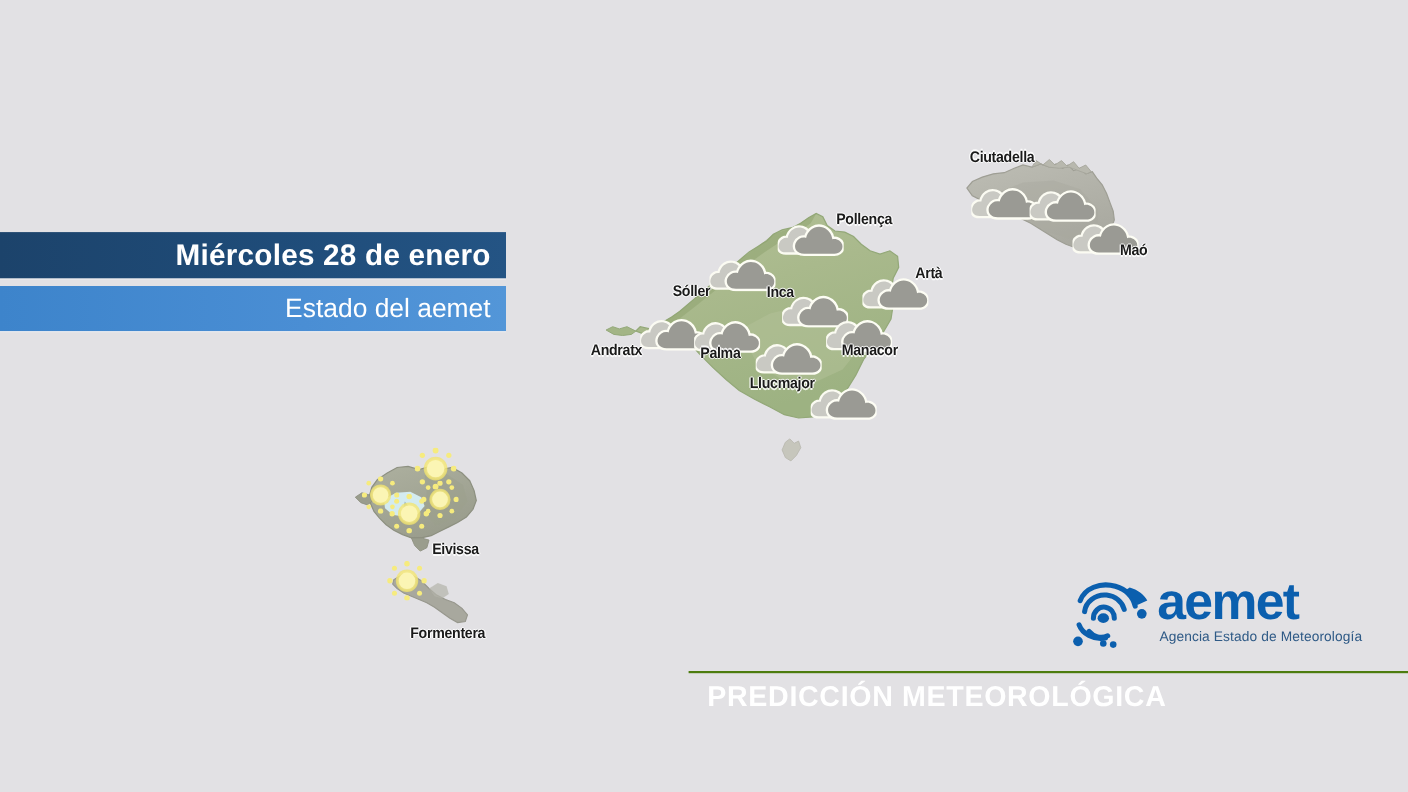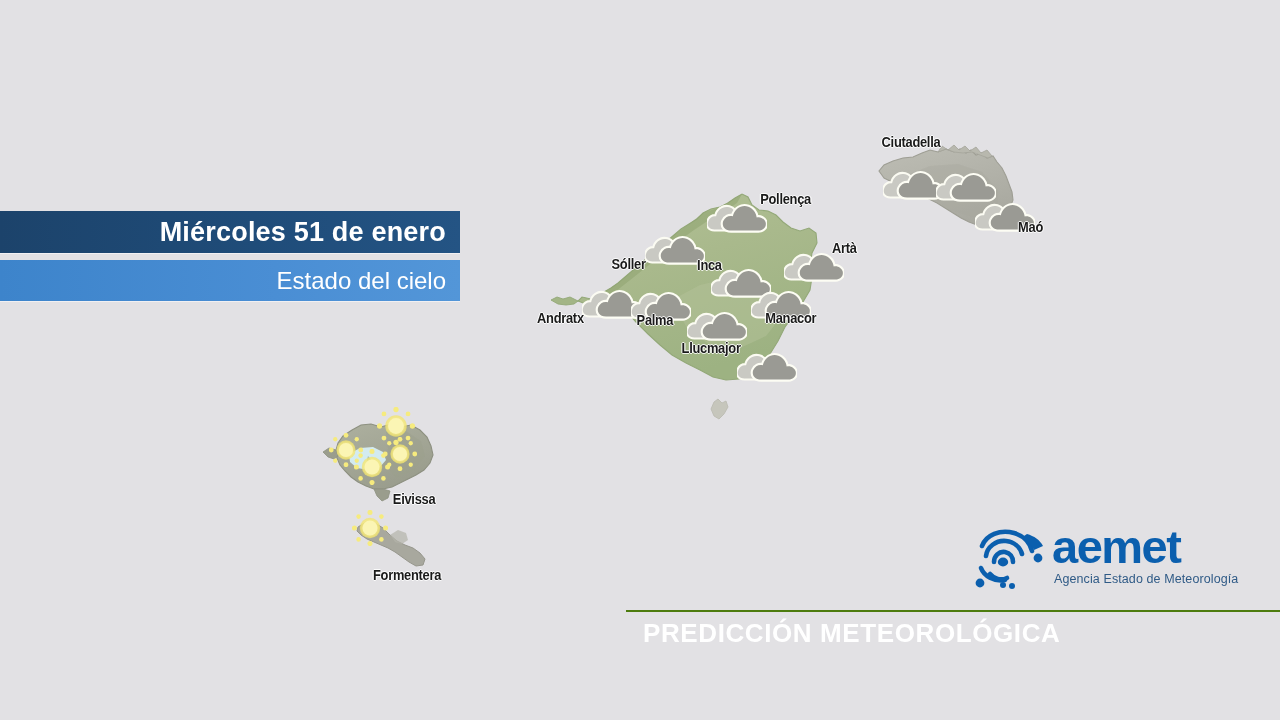--- a/index.html
+++ b/index.html
@@ -293,25 +293,25 @@
     <span class="city" style="left:679px; top:340px;">Llucmajor</span>
 
     <span class="city" style="left:879px; top:134px;">Ciutadella</span>
     <span class="city" style="left:1017px; top:219px;">Maó</span>
 
     <span class="city" style="left:391px; top:491px;">Eivissa</span>
     <span class="city" style="left:370px; top:567px;">Formentera</span>
   </div>
 
   <div class="banner-date">
-    <span class="txt">Miércoles  51 de enero</span>
+    <span class="txt">Miércoles  28 de enero</span>
   </div>
 
   <div class="banner-sky">
-    <span class="txt">Estado del cielo</span>
+    <span class="txt">Estado del aemet</span>
   </div>
 
   <div class="banner-title">
     <span class="txt">PREDICCIÓN METEOROLÓGICA</span>
   </div>
 
   <div class="logo">
     <svg class="logo-mark" width="74" height="66" viewBox="0 0 74 66" xmlns="http://www.w3.org/2000/svg">
       <g fill="none" stroke="#0b5fae" stroke-width="4.6" stroke-linecap="round">
         <path d="M10,22 C14,11 28,5 42,9 C52,12 58,19 60,27"></path>

